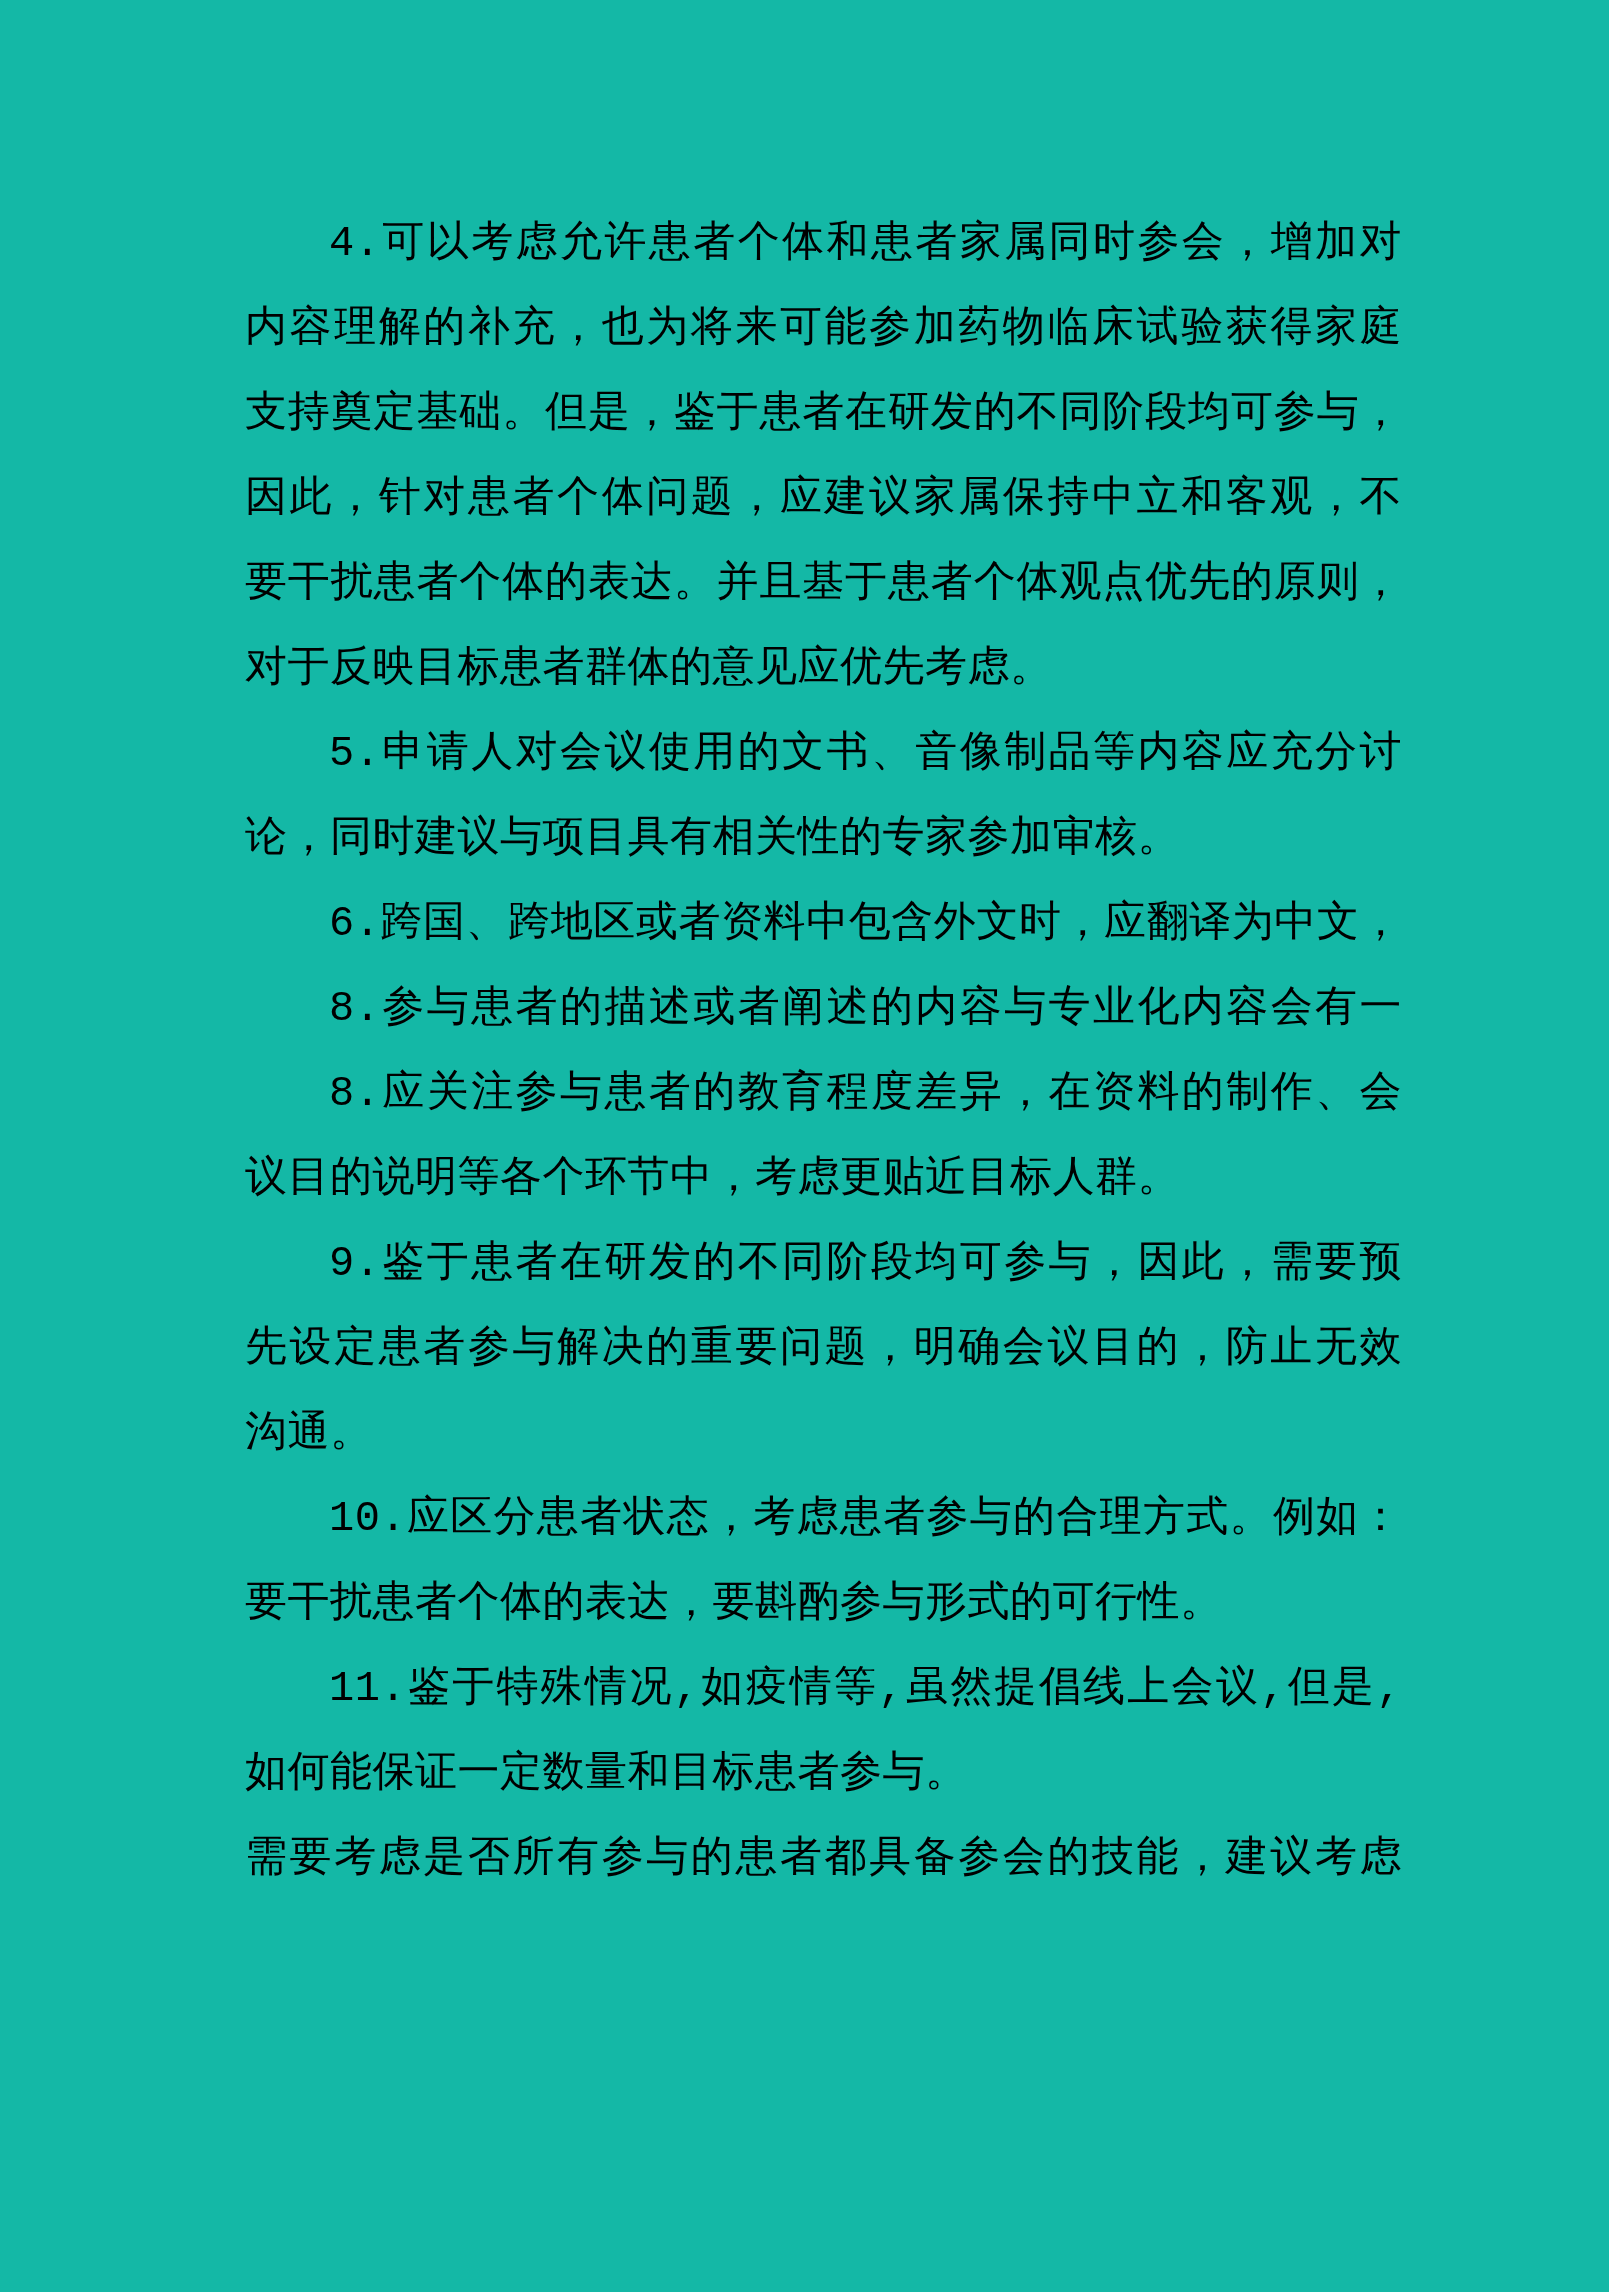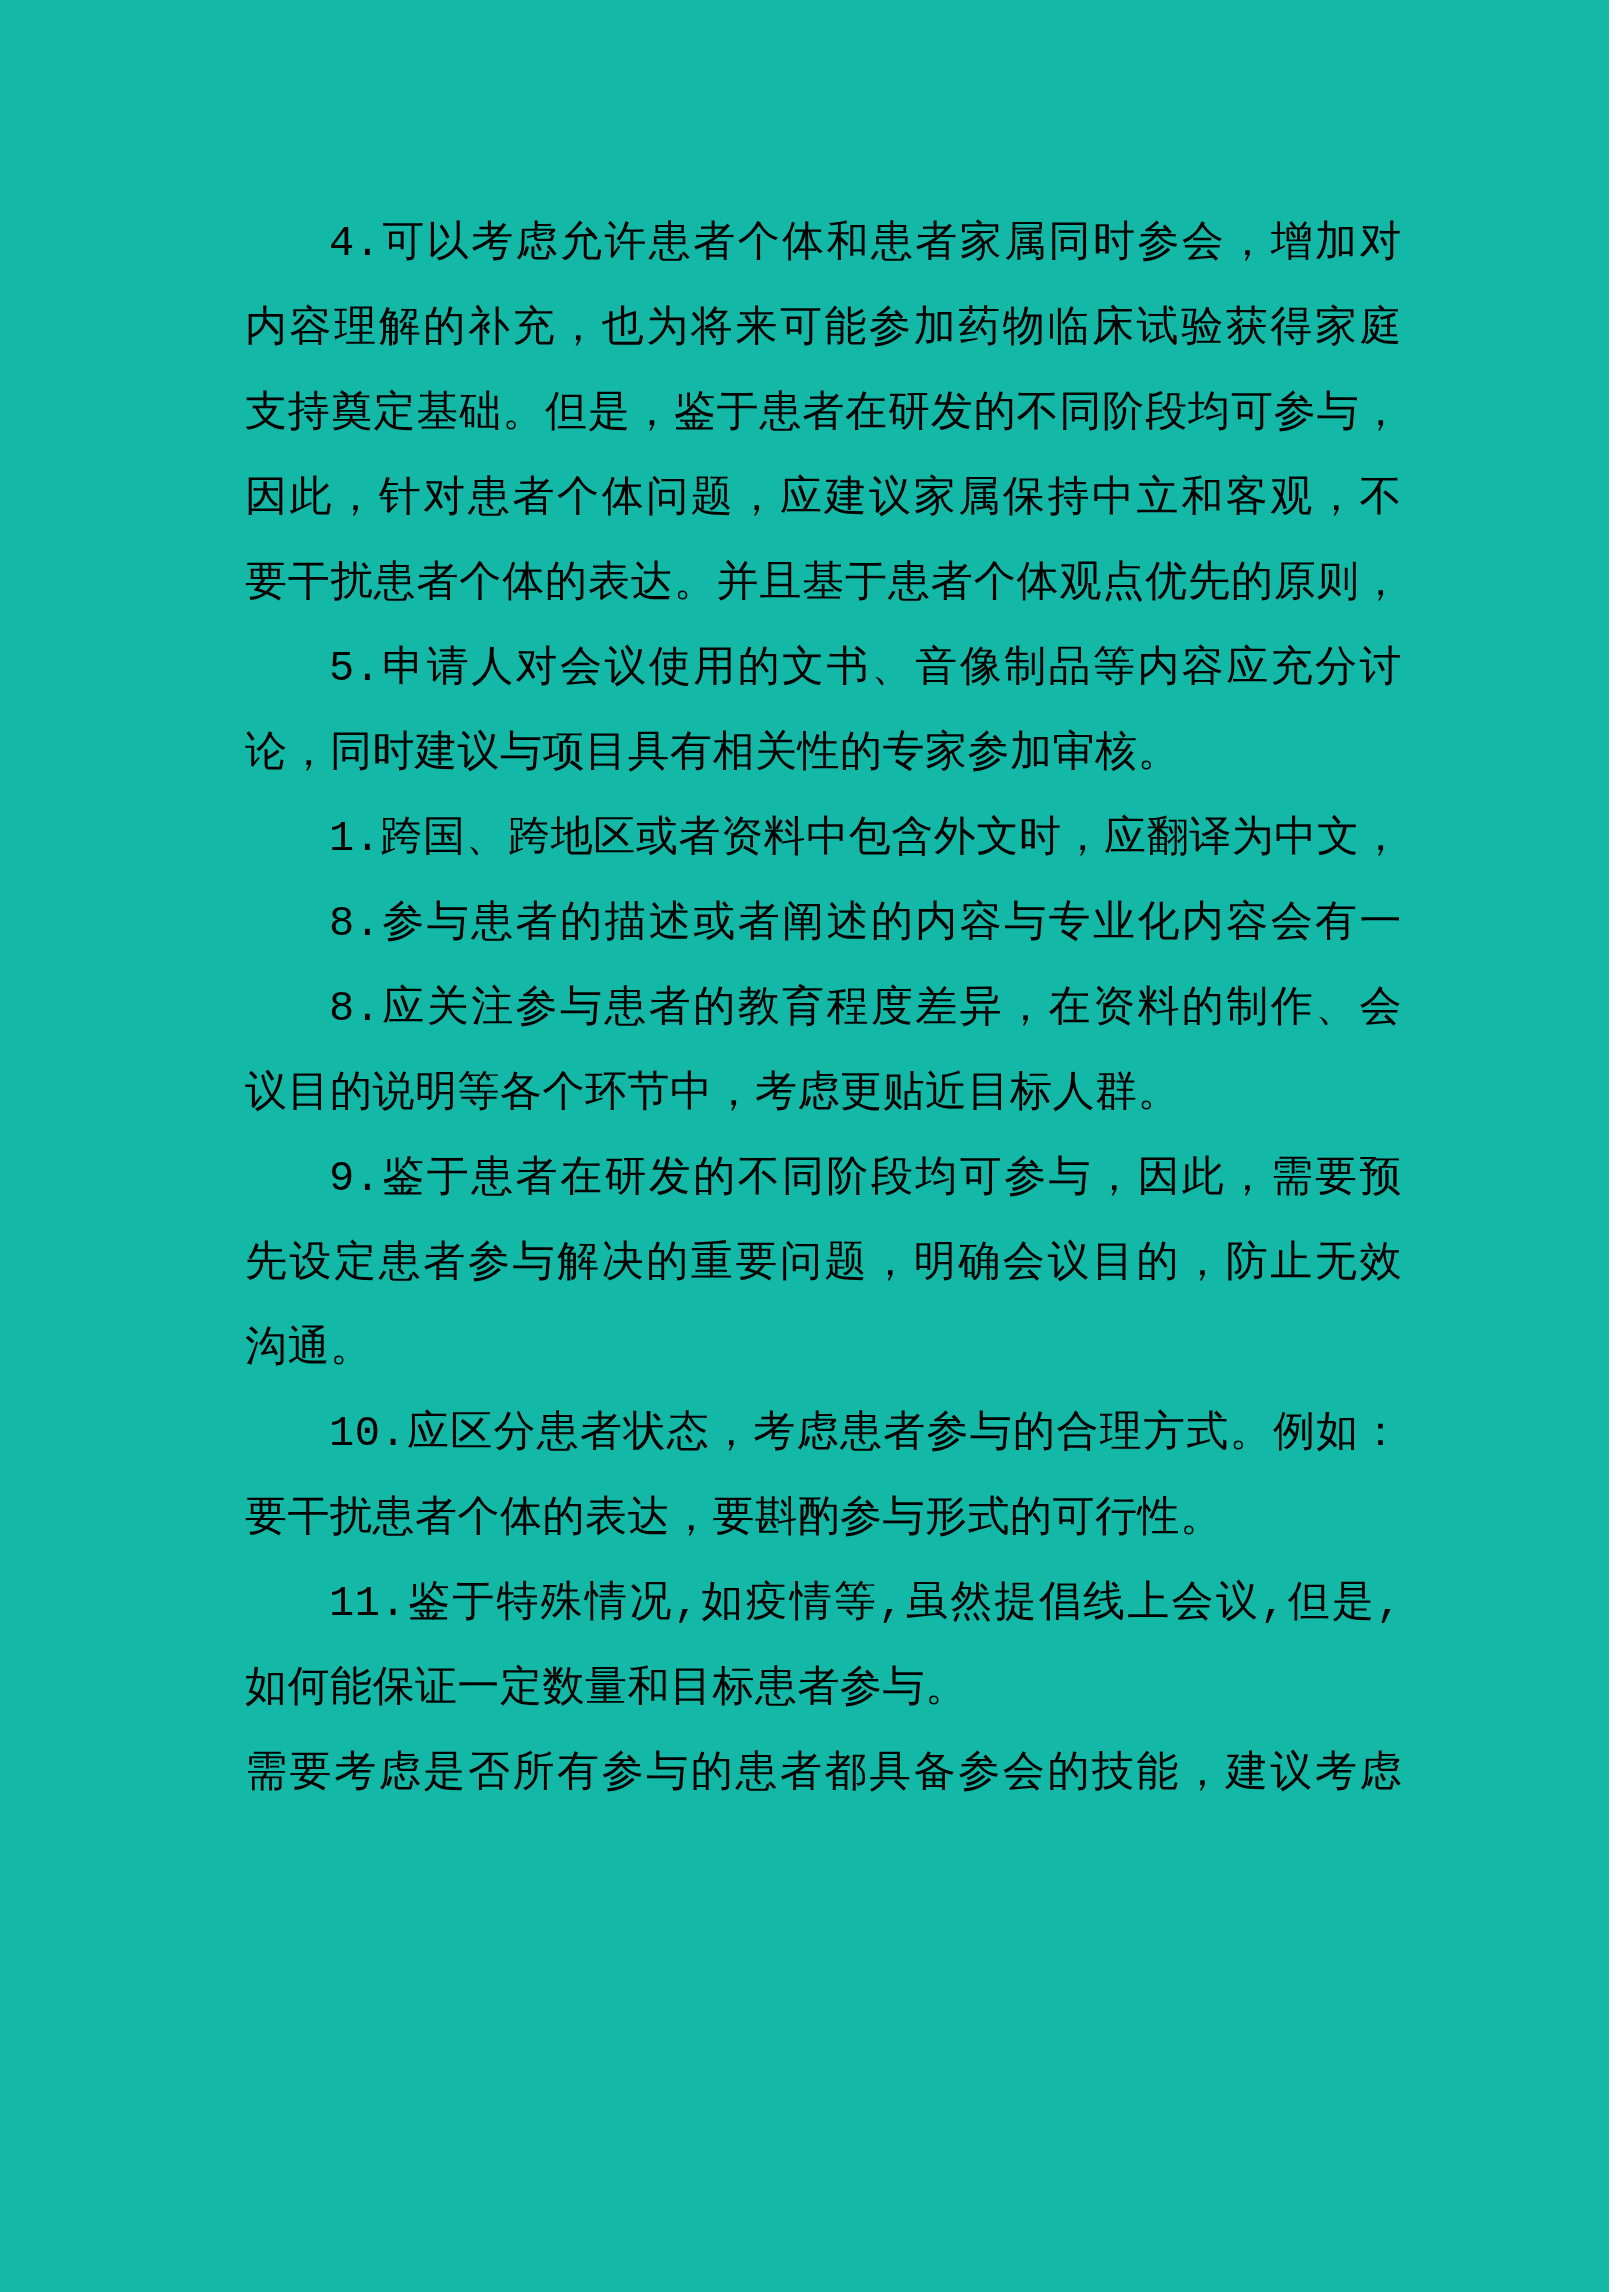--- a/index.html
+++ b/index.html
@@ -48,29 +48,30 @@
 
 <div class="page">
   <div class="text-block">
 
     <div class="para">
       <div class="line first justify">4.可以考虑允许患者个体和患者家属同时参会，增加对</div>
       <div class="line justify">内容理解的补充，也为将来可能参加药物临床试验获得家庭</div>
       <div class="line justify">支持奠定基础。但是，鉴于患者在研发的不同阶段均可参与，</div>
       <div class="line justify">因此，针对患者个体问题，应建议家属保持中立和客观，不</div>
       <div class="line justify">要干扰患者个体的表达。并且基于患者个体观点优先的原则，</div>
+      <div class="line">对于反映目标患者群体的意见应优先考虑。</div>
     </div>
 
     <div class="para">
       <div class="line first justify">5.申请人对会议使用的文书、音像制品等内容应充分讨</div>
       <div class="line">论，同时建议与项目具有相关性的专家参加审核。</div>
     </div>
 
     <div class="para">
-      <div class="line first justify">1.跨国、跨地区或者资料中包含外文时，应翻译为中文，</div>
+      <div class="line first justify">6.跨国、跨地区或者资料中包含外文时，应翻译为中文，</div>
     </div>
 
     <div class="para">
       <div class="line first justify">8.参与患者的描述或者阐述的内容与专业化内容会有一</div>
     </div>
 
     <div class="para">
       <div class="line first justify">8.应关注参与患者的教育程度差异，在资料的制作、会</div>
       <div class="line">议目的说明等各个环节中，考虑更贴近目标人群。</div>
     </div>

